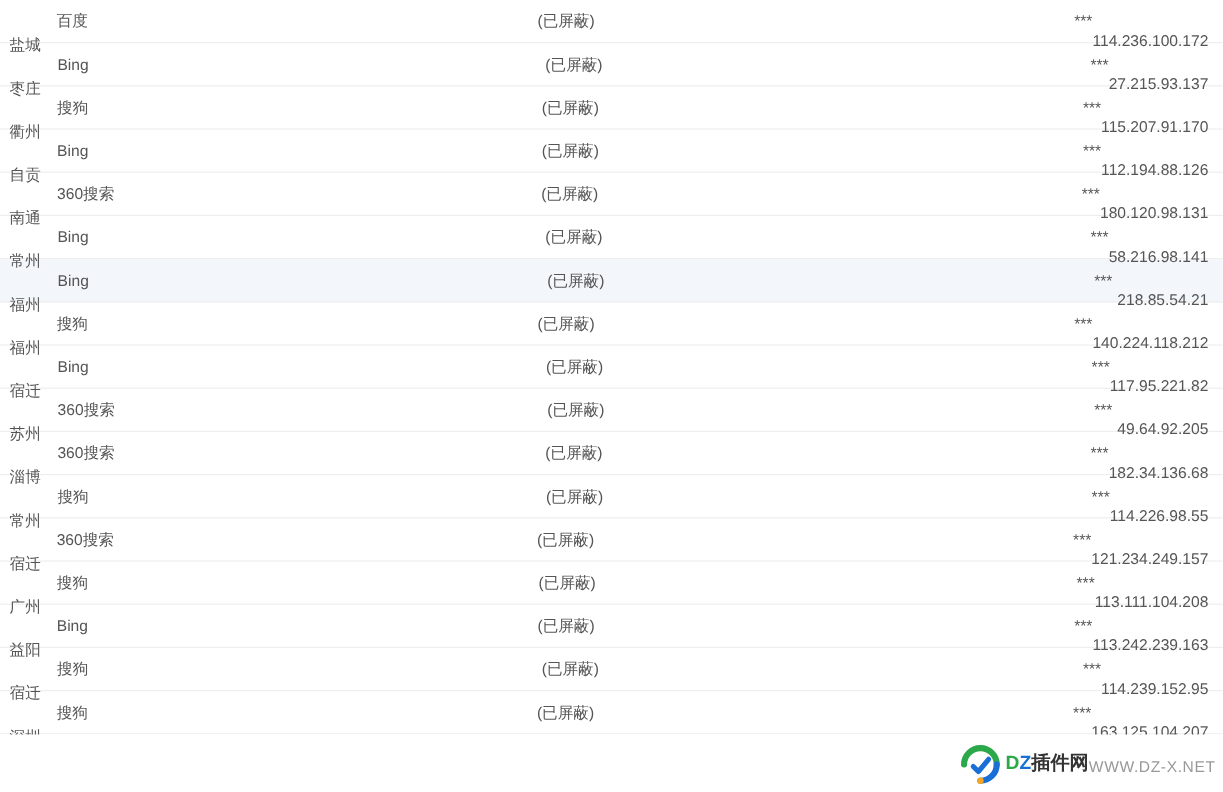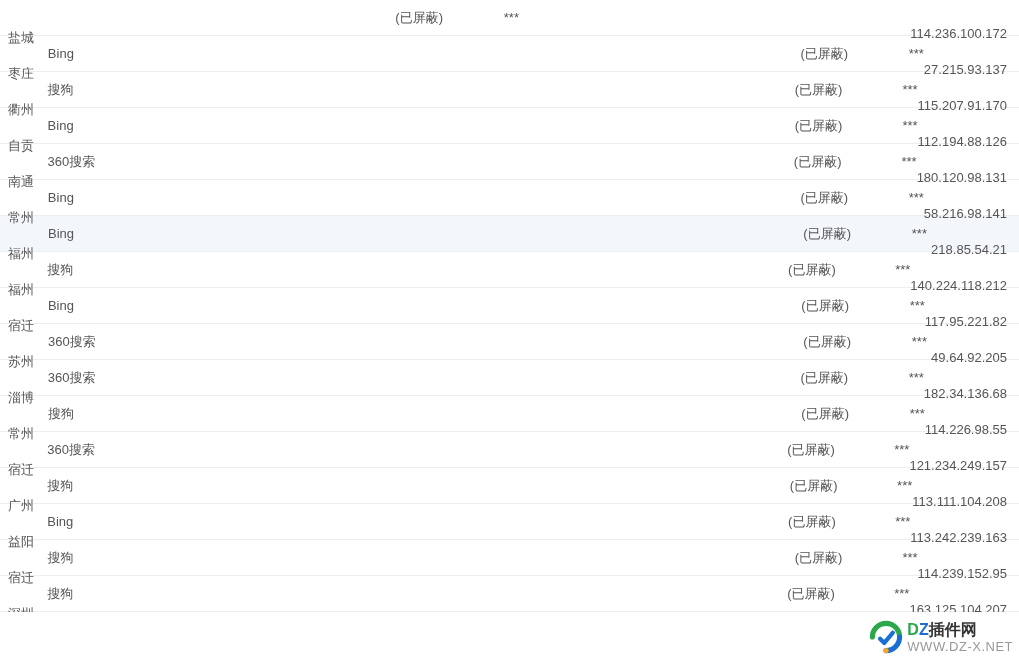--- a/index.html
+++ b/index.html
@@ -14,46 +14,47 @@
   .row {
     display: flex;
     align-items: center;
     height: 36px;
     border-bottom: 1px solid #eee;
     padding: 0 6px;
   }
   .row.highlight { background: #f3f6fb; }
   .col-city { width: 42px; padding-left: 2px; margin-top: 41px; }
   .col-engine { width: 408px; }
-  .col-status { width: 395px; text-align: right; }
+  .col-status { width: 395px; }
   .col-stars { width: 76px; text-align: right; }
   .col-ip { flex: 1; text-align: right; padding-right: 6px; margin-top: 31px; }
   .watermark {
     position: fixed;
     right: 6px;
     bottom: 6px;
     display: flex;
     align-items: center;
     gap: 4px;
     pointer-events: none;
   }
   .wm-icon { width: 34px; height: 34px; position: relative; }
-  .wm-text { display: flex; flex-direction: column; line-height: 1; }
+  .wm-text { display: flex; flex-direction: row; line-height: 1; align-items: center; }
   .wm-main { font-size: 16px; font-weight: bold; }
   .wm-main .d { color: #2aa84a; }
   .wm-main .z { color: #1a6fd6; }
   .wm-main .cn { color: #333; }
   .wm-sub { font-size: 13px; color: #999; letter-spacing: 0.5px; margin-top: 2px; }
 </style>
 </head>
 <body>
 
 <div class="table" id="table-body">
     <div class="row">
       <div class="col-city">盐城</div>
+      <div class="col-engine">百度</div>
       <div class="col-status">(已屏蔽)</div>
       <div class="col-stars">***</div>
       <div class="col-ip">114.236.100.172</div>
     </div>
     <div class="row">
       <div class="col-city">枣庄</div>
       <div class="col-engine">Bing</div>
       <div class="col-status">(已屏蔽)</div>
       <div class="col-stars">***</div>
       <div class="col-ip">27.215.93.137</div>

